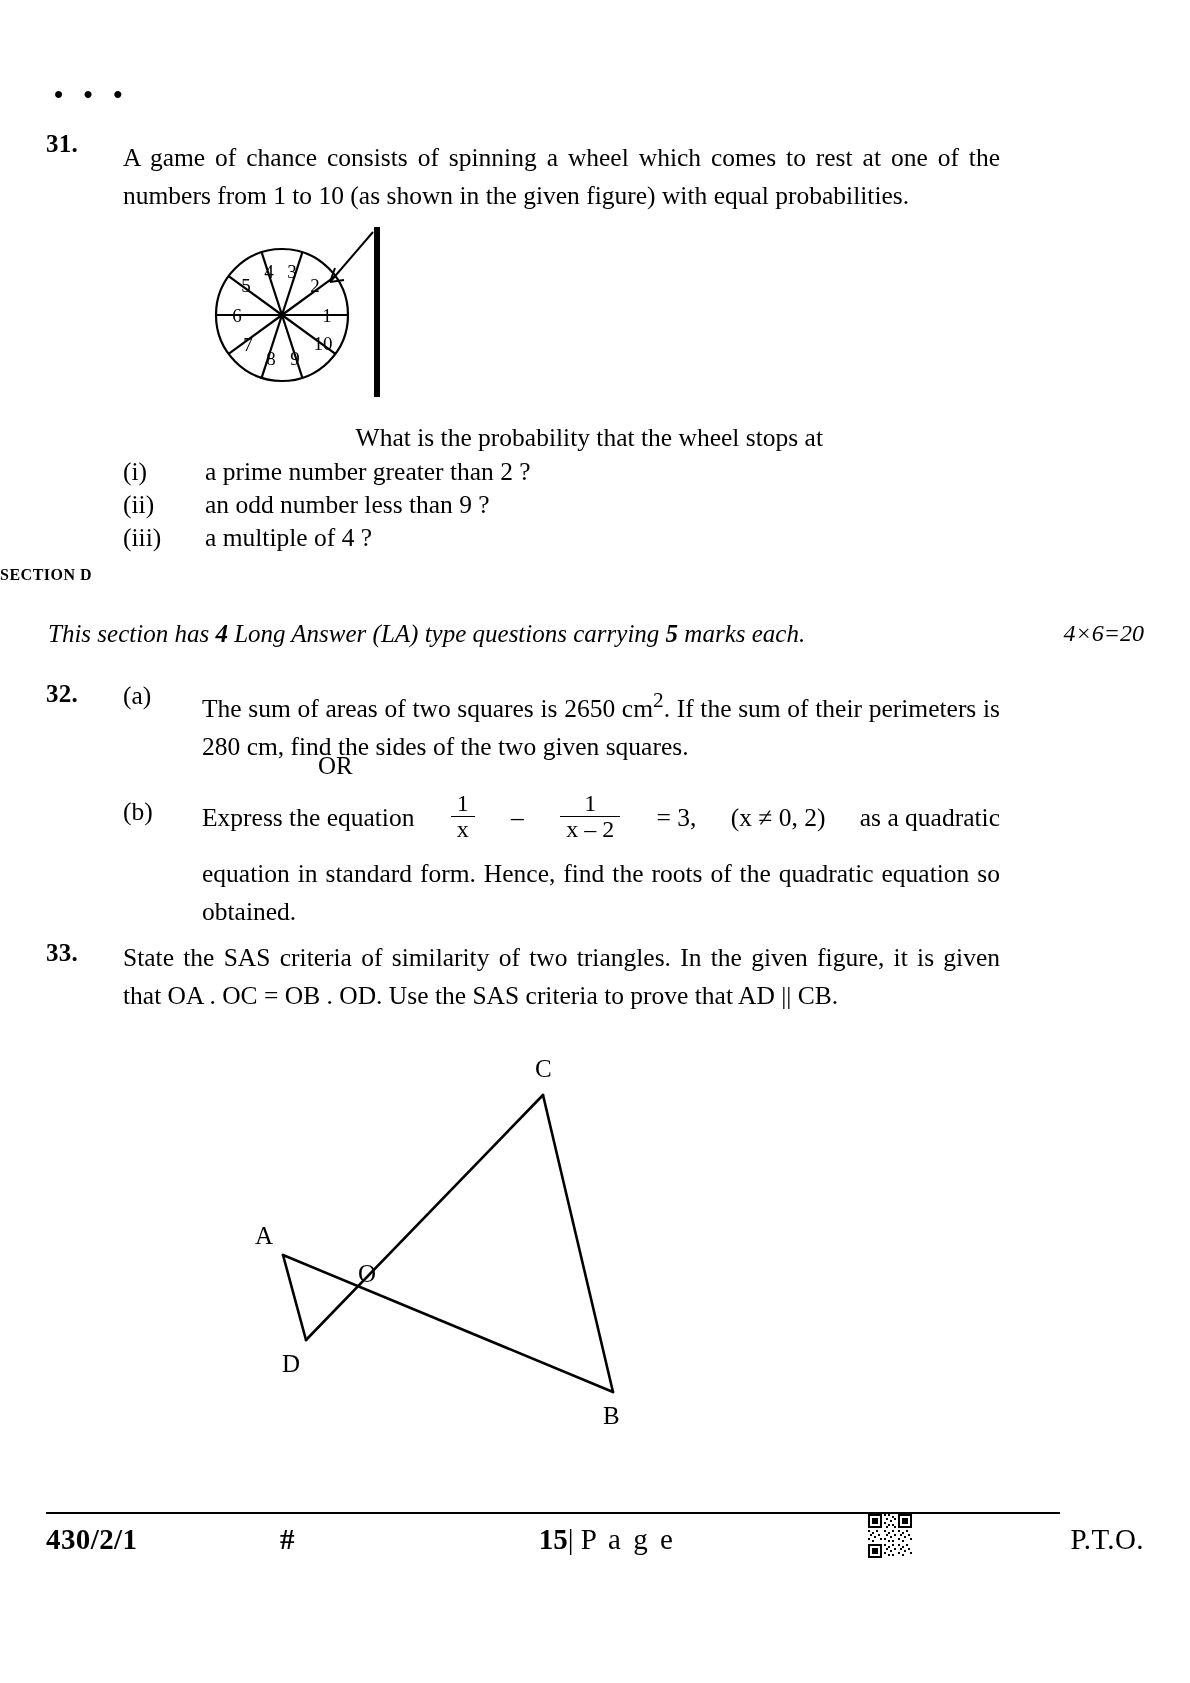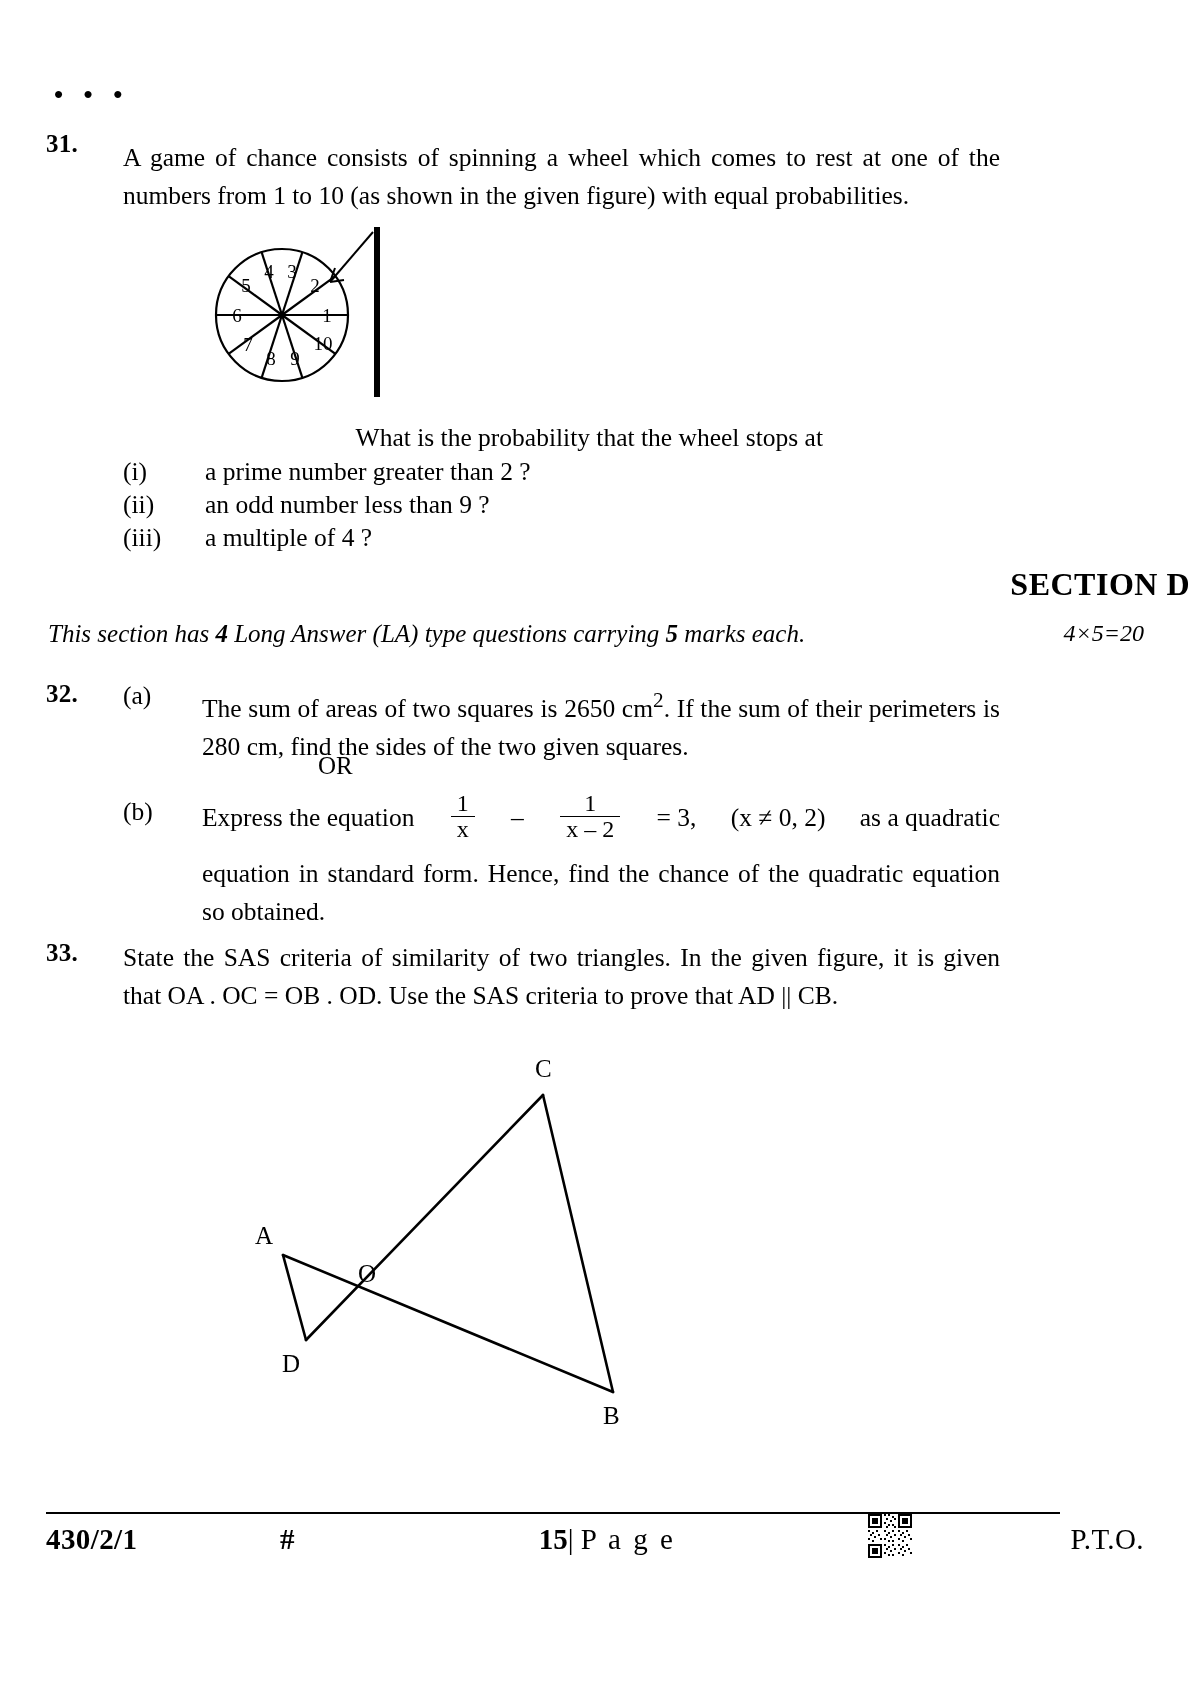--- a/index.html
+++ b/index.html
@@ -71,23 +71,23 @@
   #q31-prompt { left: 123px; top: 419px; width: 700px; }
   #q31-items { top: 455px; width: 700px; }
   .sub-row { display: flex; }
   .sub-roman { width: 82px; flex: 0 0 82px; }
   .sub-body { flex: 1; }
 
   
   #section-d {
     position: absolute;
     left: 0; top: 566px; width: 1190px;
-    text-align: right;
+    text-align: left;
     font-weight: bold;
-    font-size: 32px;
+    font-size: 16px;
     letter-spacing: .5px;
   }
   #section-note {
     position: absolute;
     left: 48px; top: 620px; width: 1010px;
     font-style: italic;
     font-size: 25px;
   }
   #section-note b { font-weight: bold; }
   #section-marks {
@@ -225,21 +225,21 @@
       <span class="sub-roman">(iii)</span>
       <span class="sub-body">a multiple of 4 ?</span>
     </div>
   </div>
 
   <div id="section-d">SECTION D</div>
 
   <div id="section-note">
     <span>This section has </span><b>4</b><span> Long Answer (LA) type questions carrying </span><b>5</b><span> marks each.</span>
   </div>
-  <div id="section-marks">4×5=20</div>
+  <div id="section-marks">4×6=20</div>
 
   <div class="qnum" id="q32-num">32.</div>
   <div id="q32-a-lbl">(a)</div>
   <div class="body-text" id="q32-a-text">
     <span>The sum of areas of two squares is 2650 cm</span><sup>2</sup><span>. If the sum of their perimeters is 280 cm, find the sides of the two given squares.</span>
   </div>
 
   <div id="q32-or">OR</div>
 
   <div id="q32-b-lbl">(b)</div>
@@ -251,21 +251,21 @@
     </span>
     <span>–</span>
     <span class="frac">
       <span class="num">1</span>
       <span class="den">x – 2</span>
     </span>
     <span>= 3,</span>
     <span>(x  ≠  0, 2)</span>
     <span>as   a   quadratic</span>
   </div>
-  <div class="body-text" id="q32-b-rest">equation in standard form. Hence, find the chance of the quadratic equation so obtained.</div>
+  <div class="body-text" id="q32-b-rest">equation in standard form. Hence, find the roots of the quadratic equation so obtained.</div>
 
   <div class="qnum" id="q33-num">33.</div>
   <div class="body-text" id="q33-text">State the SAS criteria of similarity of two triangles. In the given figure, it is given that OA . OC = OB . OD. Use the SAS criteria to prove that AD || CB.</div>
 
   <div id="geo-fig">
     <svg width="450" height="380" viewBox="0 0 450 380">
       <g stroke="#000" stroke-width="2.6" fill="none" stroke-linecap="round">
 
         <line x1="53" y1="203" x2="76" y2="288"></line>
 

